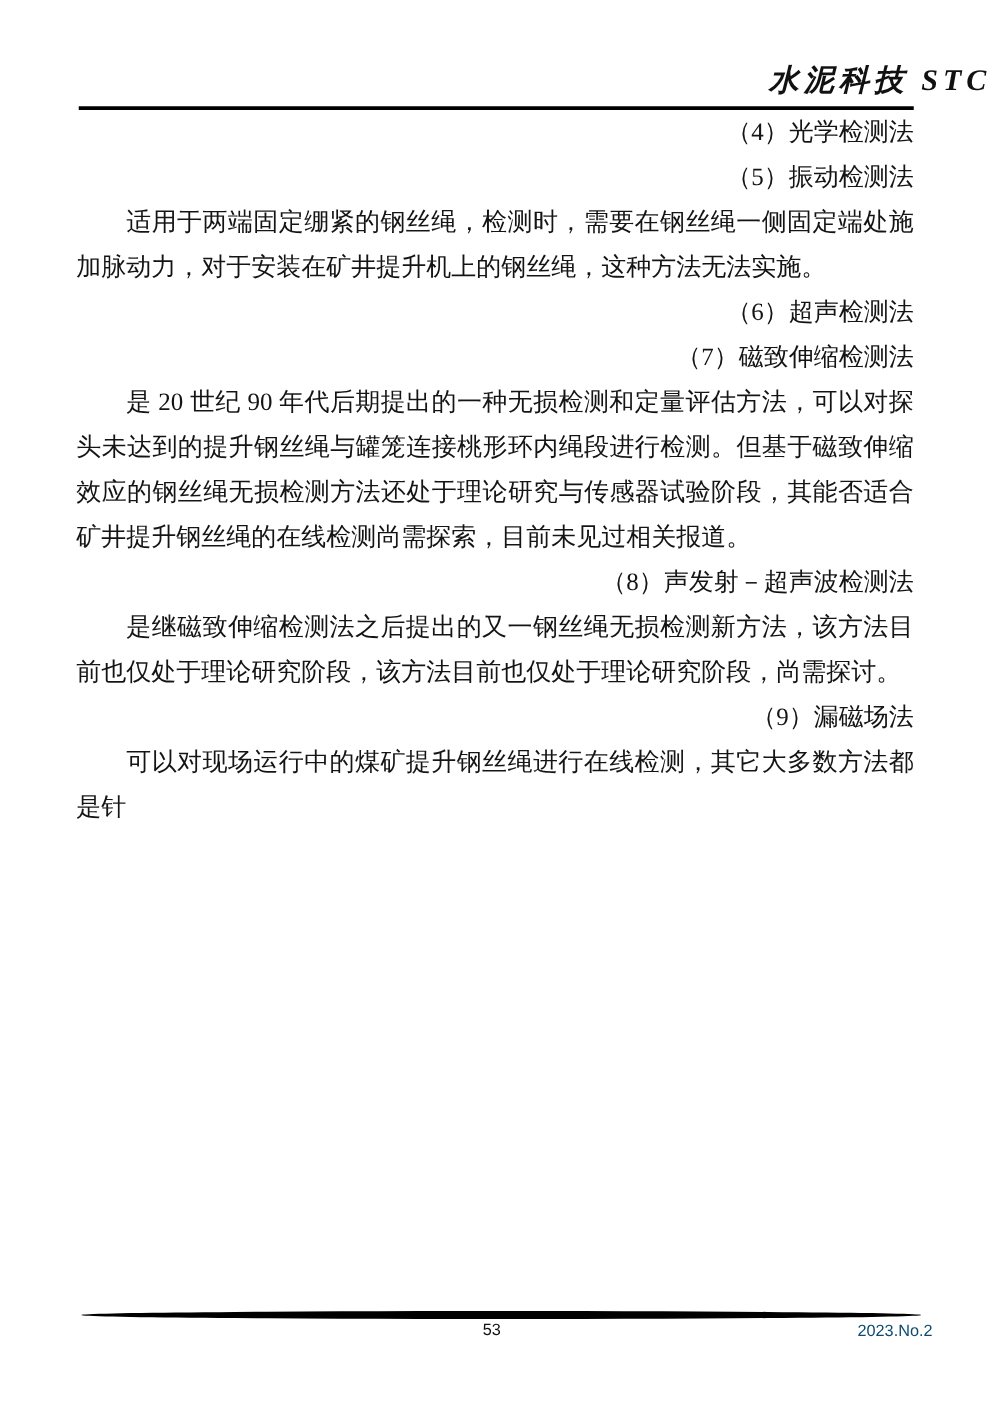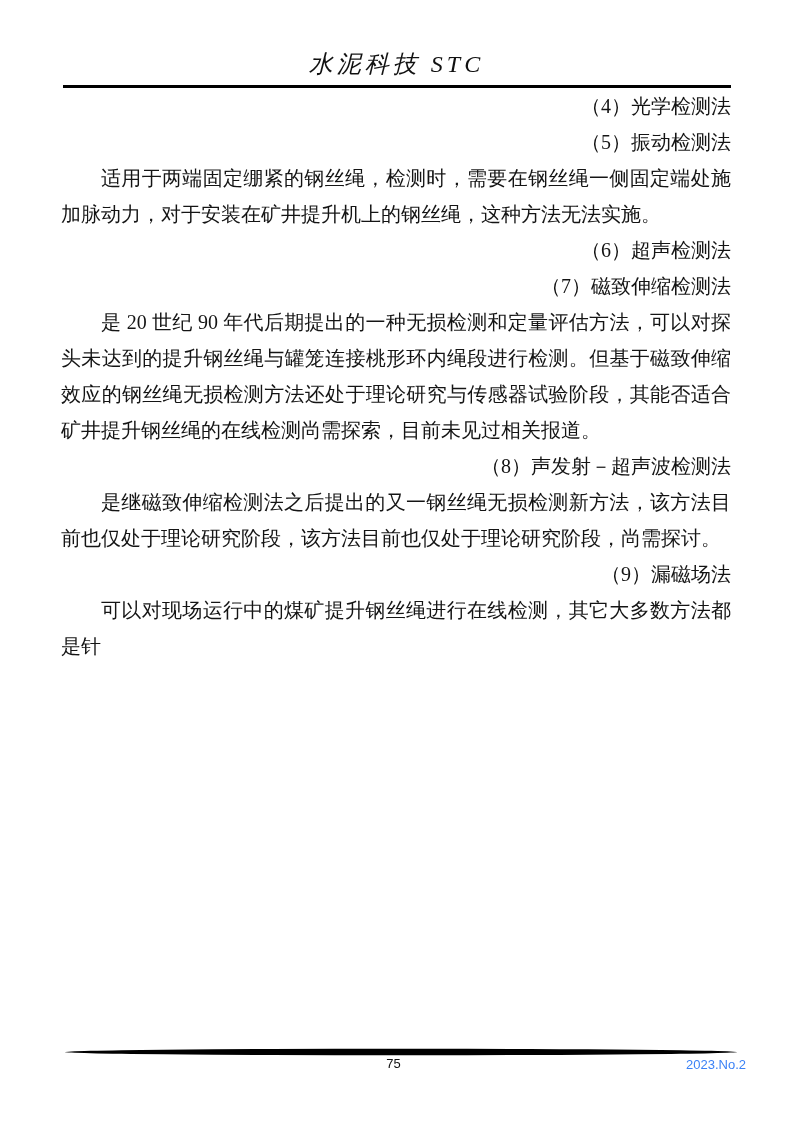--- a/index.html
+++ b/index.html
@@ -8,23 +8,23 @@
     width:793px;height:1122px;
     background:#ffffff;
     color:#141414;
     font-family:"Liberation Serif","DejaVu Serif",serif;
     overflow:hidden;
     box-sizing:border-box;
   }
   .journal-title{
     position:absolute;
     top:48px;left:0;right:0;
-    text-align:center;
+    text-align:right;
     font-size:24px;
-    font-weight:normal;
+    font-weight:bold;
     font-style:italic;
     letter-spacing:4px;
     color:#111;
     white-space:pre;
   }
   .header-rule{
     position:absolute;
     top:85px;left:63px;
     width:668px;height:2.5px;
     background:#000;
@@ -58,21 +58,21 @@
     text-align:center;
     font-family:"Liberation Sans","DejaVu Sans",sans-serif;
     font-size:13px;
     color:#111;
   }
   .issue-label{
     position:absolute;
     top:1057px;right:47px;
     font-family:"Liberation Sans","DejaVu Sans",sans-serif;
     font-size:13px;
-    color:#3b82f6;
+    color:#0c4a6e;
   }
 </style>
 </head>
 <body>
 
 <div class="page">
 
   <div class="journal-title">水泥科技 STC</div>
 
   <div class="header-rule"></div>
@@ -106,17 +106,17 @@
       <h3>（9）漏磁场法</h3>
       <p>可以对现场运行中的煤矿提升钢丝绳进行在线检测，其它大多数方法都是针</p>
     </section>
 
   </main>
 
   <svg class="footer-rule" viewBox="0 0 672 8" preserveAspectRatio="none" xmlns="http://www.w3.org/2000/svg">
     <ellipse cx="336" cy="4" rx="336" ry="3.2" fill="#000"></ellipse>
   </svg>
 
-  <div class="page-number">75</div>
+  <div class="page-number">53</div>
 
   <div class="issue-label">2023.No.2</div>
 
 </div>
 
 </body></html>

